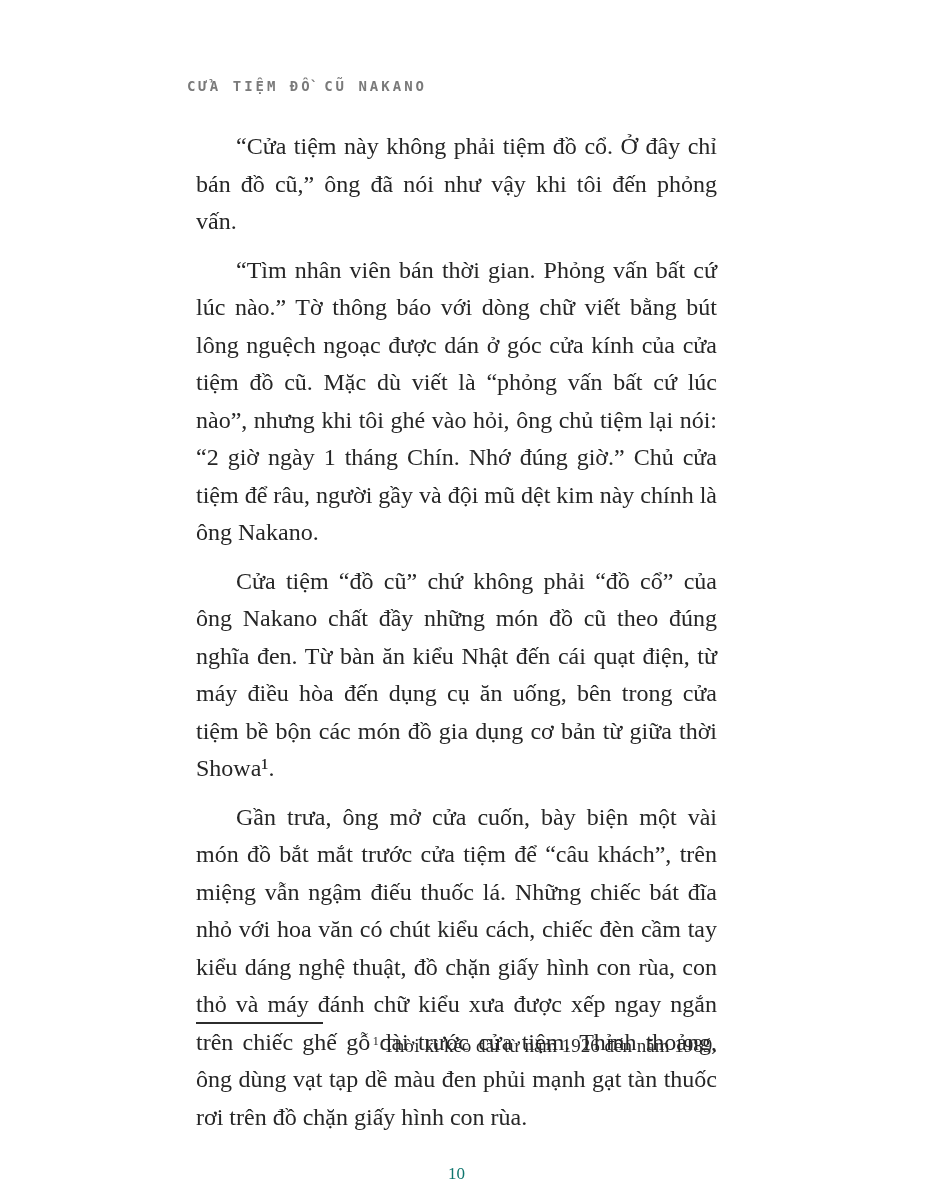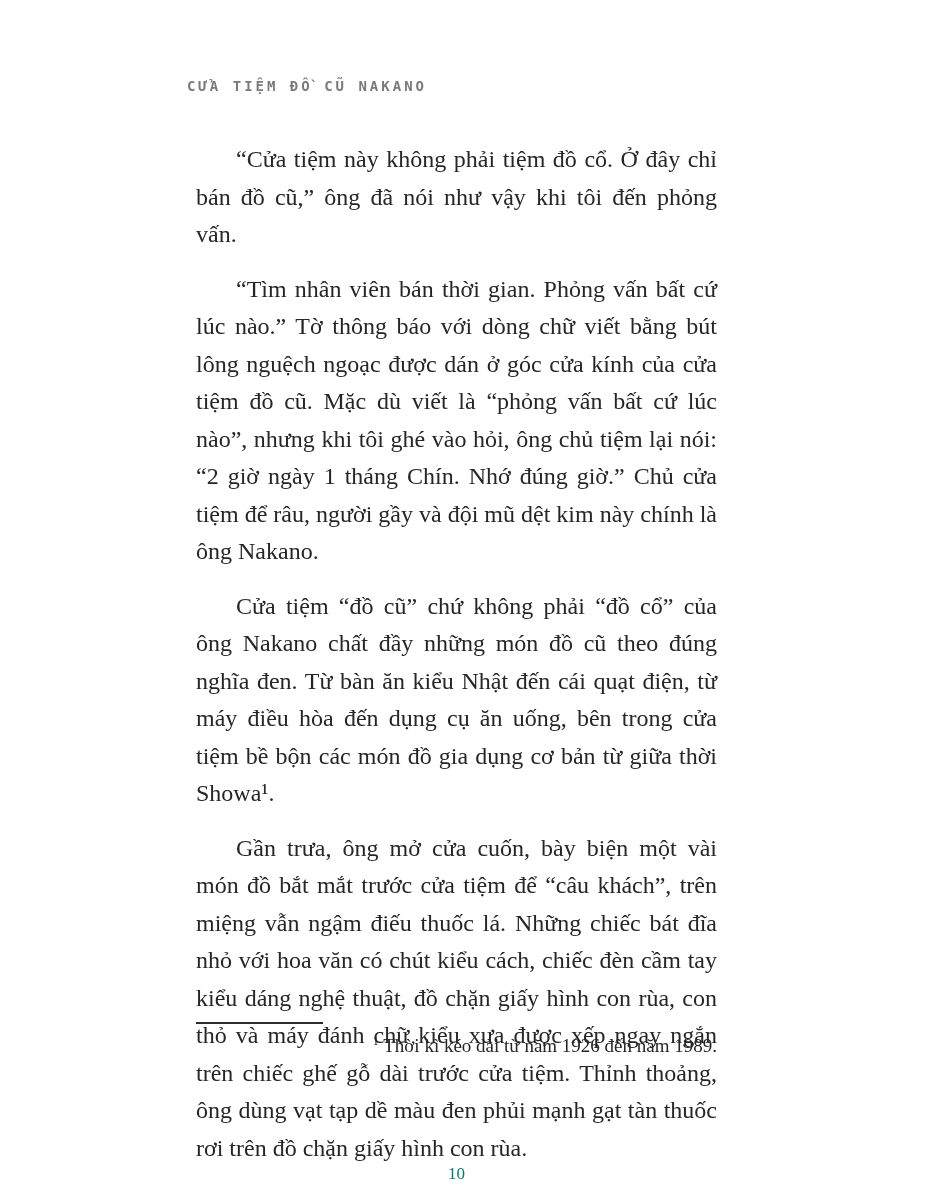--- a/index.html
+++ b/index.html
@@ -30,21 +30,21 @@
     top: 124px;
     width: 521px;
   }
   .body-par {
     font-family: "Liberation Serif", serif;
     font-size: 24px;
     line-height: 37.5px;
     text-align: justify;
     text-indent: 40px;
     color: #262626;
-    margin: 17px 0 11px 0;
+    margin: 4px 0 11px 0;
   }
   .footnote-area {
     position: absolute;
     left: 196px;
     top: 1022px;
     width: 521px;
     text-align: right;
   }
   .footnote-rule {
     width: 127px;

